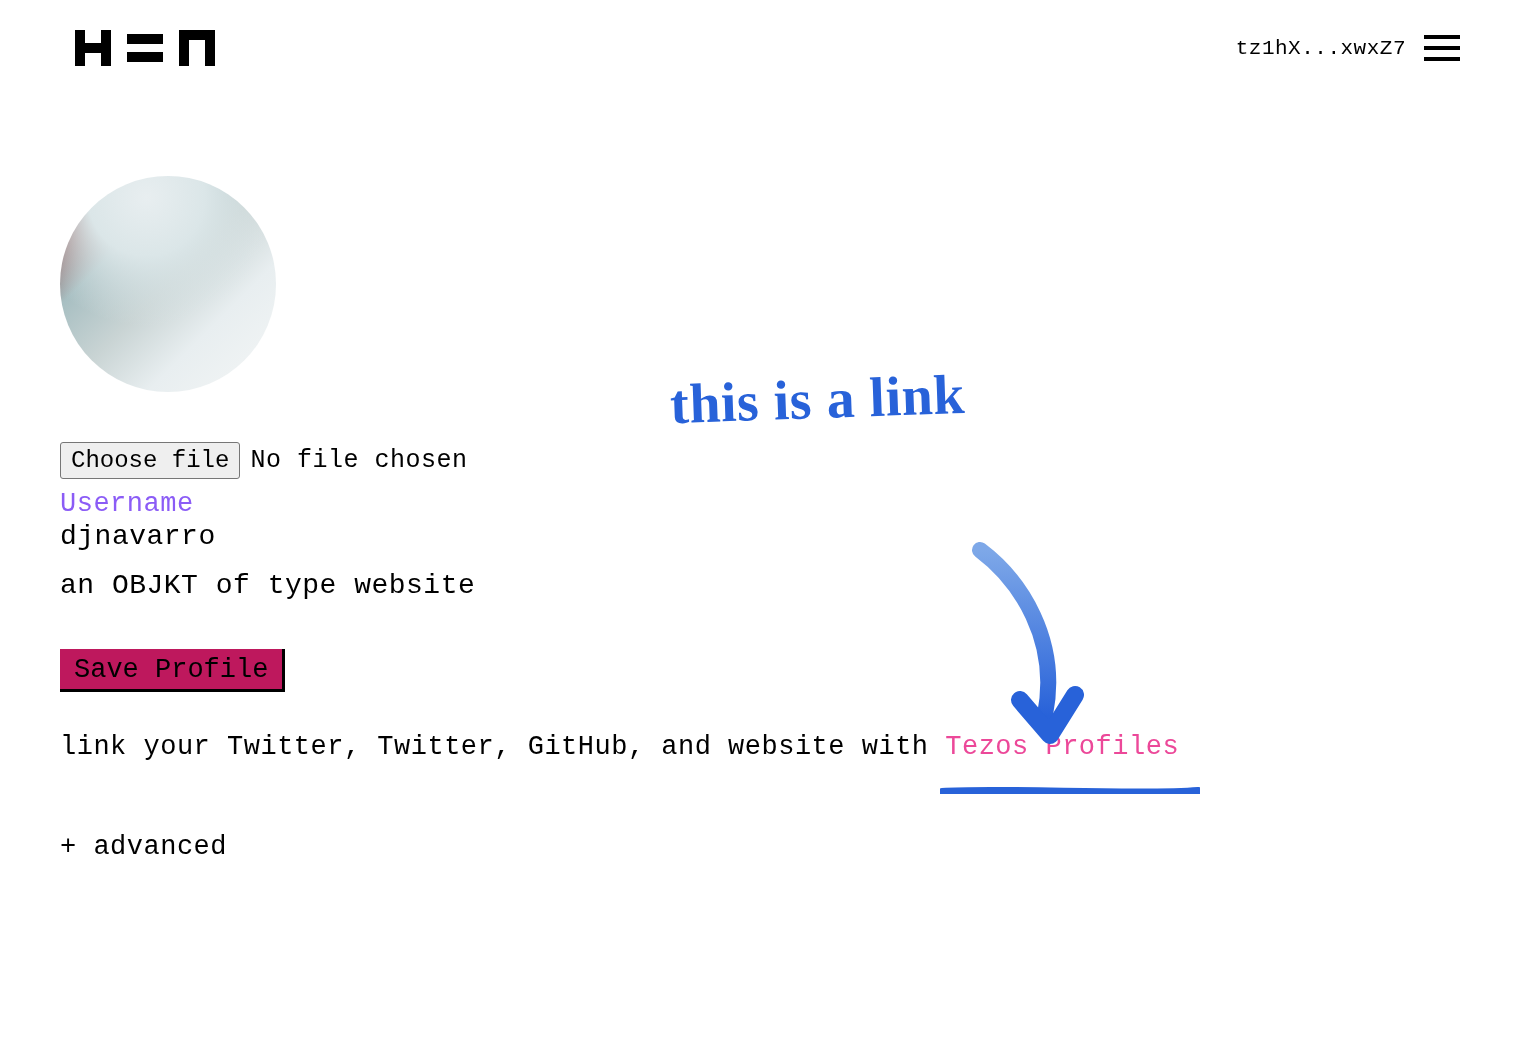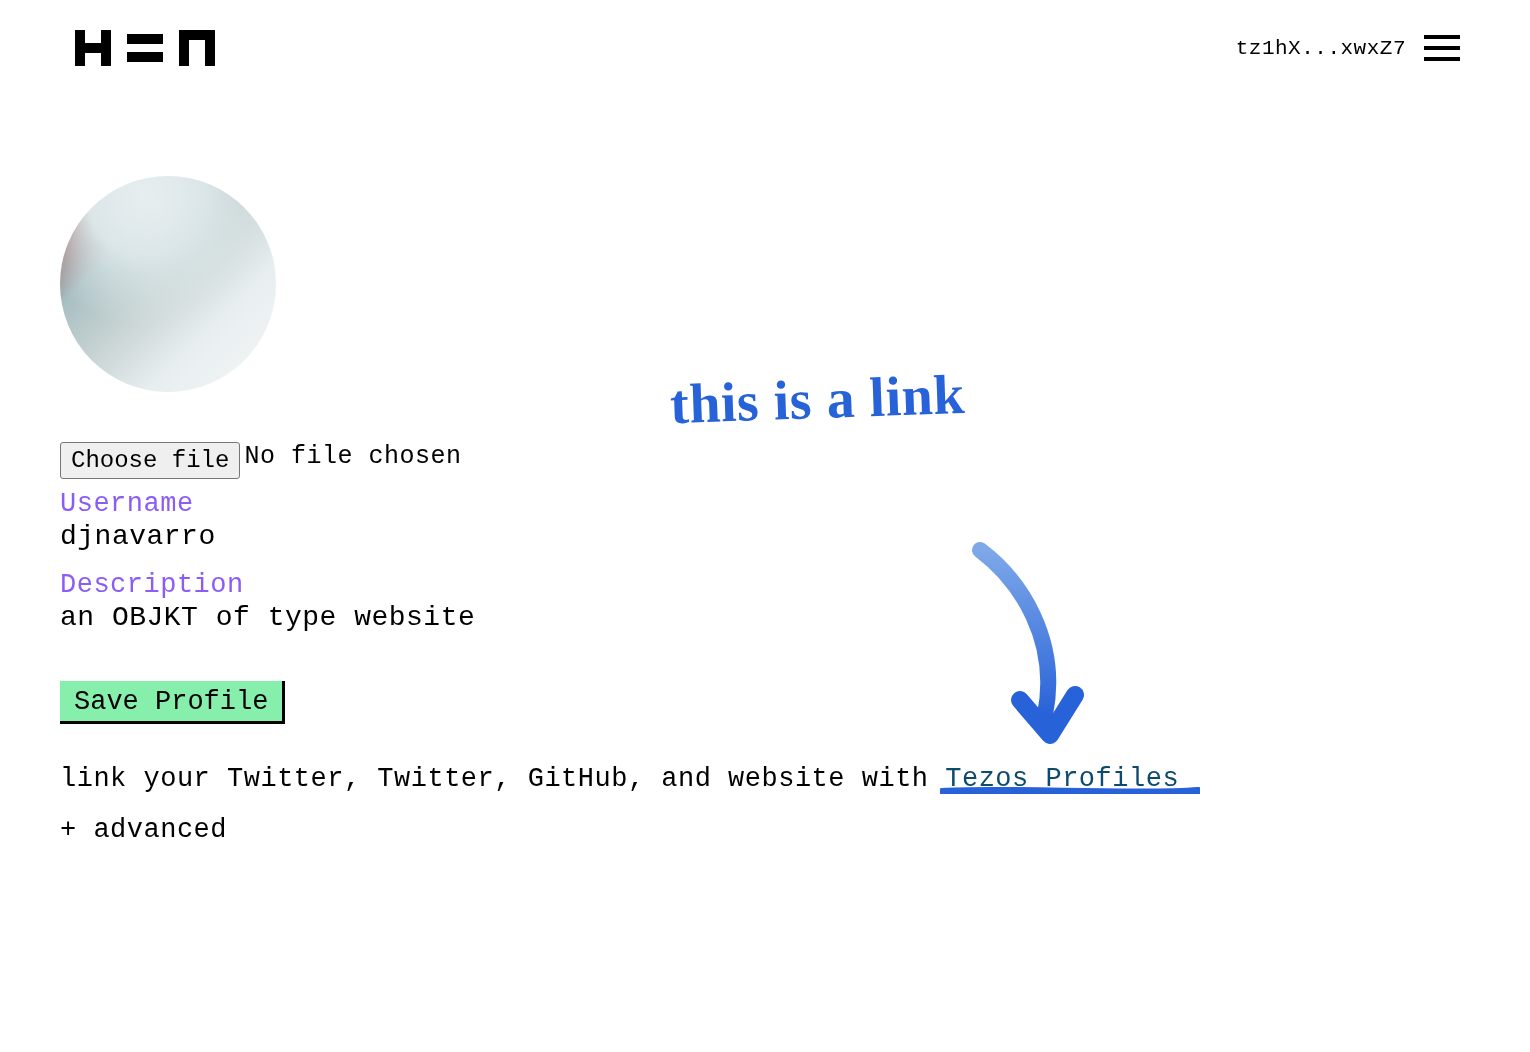--- a/index.html
+++ b/index.html
@@ -53,22 +53,22 @@
     border-radius: 50%;
     background:
       radial-gradient(circle at 40% 10%, #e8eef0 0%, #dbe6e8 25%, transparent 55%),
       linear-gradient(135deg, #6a8a7c 0%, #8a5a5a 15%, #a8bfc2 30%, #c9d4d4 50%, #e8eef0 70%, #f4f6f6 100%),
       linear-gradient(200deg, rgba(180,60,60,0.35) 5%, transparent 35%),
       linear-gradient(20deg, #5e7d72 0%, #7e9a8e 20%, transparent 40%);
     margin-bottom: 50px;
   }
   .file-row {
     display: flex;
-    align-items: flex-start;
-    gap: 4px;
+    align-items: center;
+    gap: 10px;
     margin-bottom: 8px;
   }
   .choose-btn {
     font-family: inherit;
     font-size: 24px;
     padding: 4px 10px;
     background: #efefef;
     border: 1px solid #767676;
     border-radius: 3px;
     cursor: pointer;
@@ -83,39 +83,39 @@
   }
   .field-value {
     font-size: 28px;
     margin-top: 2px;
     margin-bottom: 18px;
   }
   .save-btn {
     font-family: inherit;
     font-size: 27px;
     padding: 6px 14px 4px 14px;
-    background: #86efac;
+    background: #be185d;
     border: none;
     border-right: 3px solid #000;
     border-bottom: 3px solid #000;
     cursor: pointer;
     margin-top: 30px;
   }
   .link-text {
     font-size: 27px;
     margin-top: 40px;
   }
   .tezos-link {
     text-decoration: none;
-    color: #0c4a6e;
+    color: #ec4899;
     position: relative;
   }
   .advanced {
     font-size: 27px;
-    margin-top: 21px;
+    margin-top: 70px;
     cursor: pointer;
   }
   
   .annotation-text {
     position: absolute;
     top: 370px;
     left: 670px;
     font-family: 'Comic Sans MS', cursive;
     font-size: 56px;
     font-weight: bold;
@@ -173,21 +173,20 @@
   <div class="avatar"></div>
 
   <div class="file-row">
     <button class="choose-btn">Choose file</button>
     <span class="file-status">No file chosen</span>
   </div>
 
   <div class="field-label">Username</div>
   <div class="field-value">djnavarro</div>
 
-  <div class="field-label">Description</div>
   <div class="field-value">an OBJKT of type website</div>
 
   <button class="save-btn">Save Profile</button>
 
   <div class="link-text">
     <span>link your Twitter, Twitter, GitHub, and website with </span><a href="#" class="tezos-link">Tezos Profiles</a>
   </div>
 
   <div class="advanced">+ advanced</div>
 </div>

